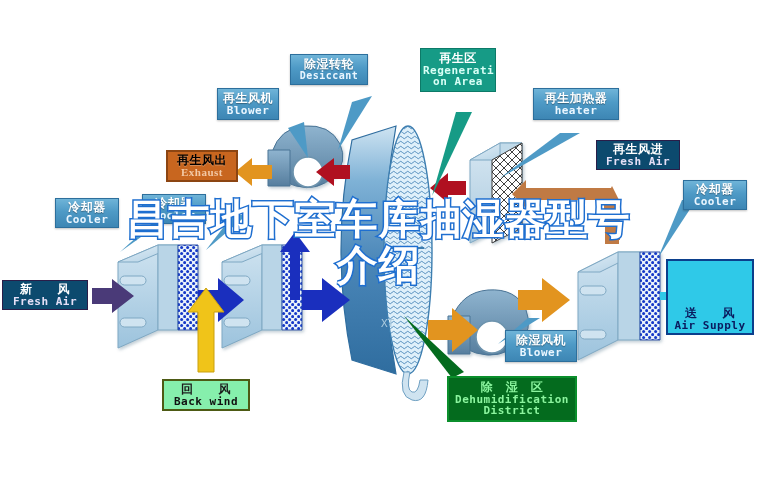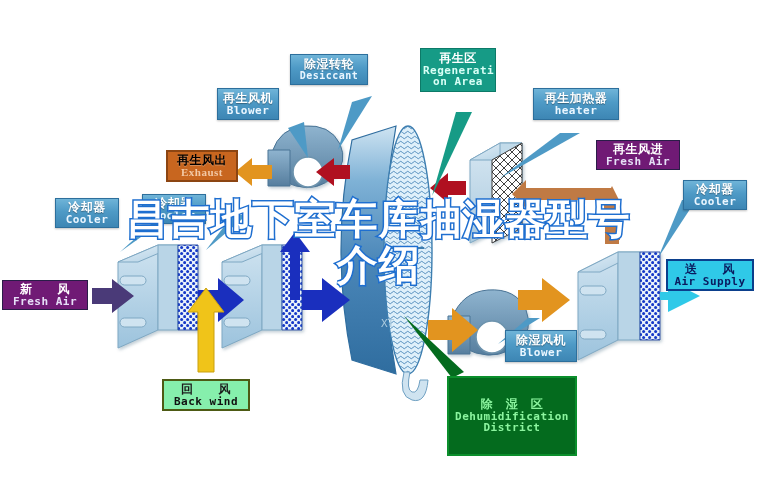--- a/index.html
+++ b/index.html
@@ -15,38 +15,38 @@
   .lbl-blue{background:linear-gradient(180deg,#6fb4d8 0%,#4e9ac6 45%,#3d86b4 100%);
             border:1px solid #2d6f9c;color:#ffffff;
             box-shadow:0 1px 2px rgba(0,0,0,.25);}
   .lbl-blue .cn{color:#ffffff;text-shadow:0 1px 1px rgba(0,0,0,.35);}
   .lbl-blue .en{color:#eaf6ff;}
 
   .lbl-teal{background:#169b86;border:1px solid #0d7a68;color:#ffffff;}
   .lbl-teal .cn{color:#ffffff;}
   .lbl-teal .en{color:#d8fff6;}
 
-  .lbl-purple{background:#701a75;border:1px solid #2a1d48;}
+  .lbl-purple{background:#0c4a6e;border:1px solid #2a1d48;}
   .lbl-purple .cn{color:#ffffff;}
   .lbl-purple .en{color:#e6e0f7;}
 
   .lbl-orange{background:#c8661f;border:2px solid #8c4512;}
   .lbl-orange .cn{color:#000000;text-shadow:0 1px 0 rgba(255,255,255,.25);}
   .lbl-orange .en{color:#f3c9a6;font-family:Liberation Serif, serif;}
 
   .lbl-yellow{background:#86efac;border:2px solid #4d5a14;}
   .lbl-yellow .cn{color:#1c1c1c;}
   .lbl-yellow .en{color:#101010;}
 
   .lbl-green{background:#046b1e;border:2px solid #0b8f2c;}
   .lbl-green .cn{color:#8cf59f;}
   .lbl-green .en{color:#8cf59f;}
 
   .lbl-cyan{background:#2fc9e8;border:2px solid #0b3f8c;}
-  .lbl-cyan .cn{color:#0a1a5e;}
+  .lbl-cyan .cn{color:#0a1a5e;margin-top:44px;}
   .lbl-cyan .en{color:#0a1a5e;}
 
   
   #title{position:absolute;left:0;top:196px;width:757px;text-align:center;
          font-family:"DejaVu Sans","Liberation Sans",sans-serif;font-weight:700;
          font-size:41px;line-height:46px;letter-spacing:1px;color:#ffffff;
          -webkit-text-stroke:3px #1f6fd0;paint-order:stroke fill;
          text-shadow:0 0 1px #1f6fd0;pointer-events:none;}
   #title .l2{display:block;}
 </style>
@@ -272,21 +272,21 @@
   <div class="callout lbl-purple" style="left:2px;top:280px;width:86px;padding:2px 2px;font-size:12px;">
     <span class="cn">新　　风</span>
     <span class="en" style="font-size:11px;">Fresh Air</span>
   </div>
 
   <div class="callout lbl-yellow" style="left:162px;top:379px;width:88px;padding:2px 2px;font-size:12px;">
     <span class="cn">回　　风</span>
     <span class="en" style="font-size:11px;">Back wind</span>
   </div>
 
-  <div class="callout lbl-green" style="left:447px;top:376px;width:130px;padding:20px 2px;font-size:12px;">
+  <div class="callout lbl-green" style="left:447px;top:376px;width:130px;padding:3px 2px;font-size:12px;">
     <span class="cn">除　湿　区</span>
     <span class="en" style="font-size:11px;">Dehumidification</span>
     <span class="en" style="font-size:11px;">District</span>
   </div>
 
   <div class="callout lbl-blue" style="left:505px;top:330px;width:72px;padding:3px 2px;font-size:12px;">
     <span class="cn">除湿风机</span>
     <span class="en" style="font-size:11px;">Blower</span>
   </div>
 

